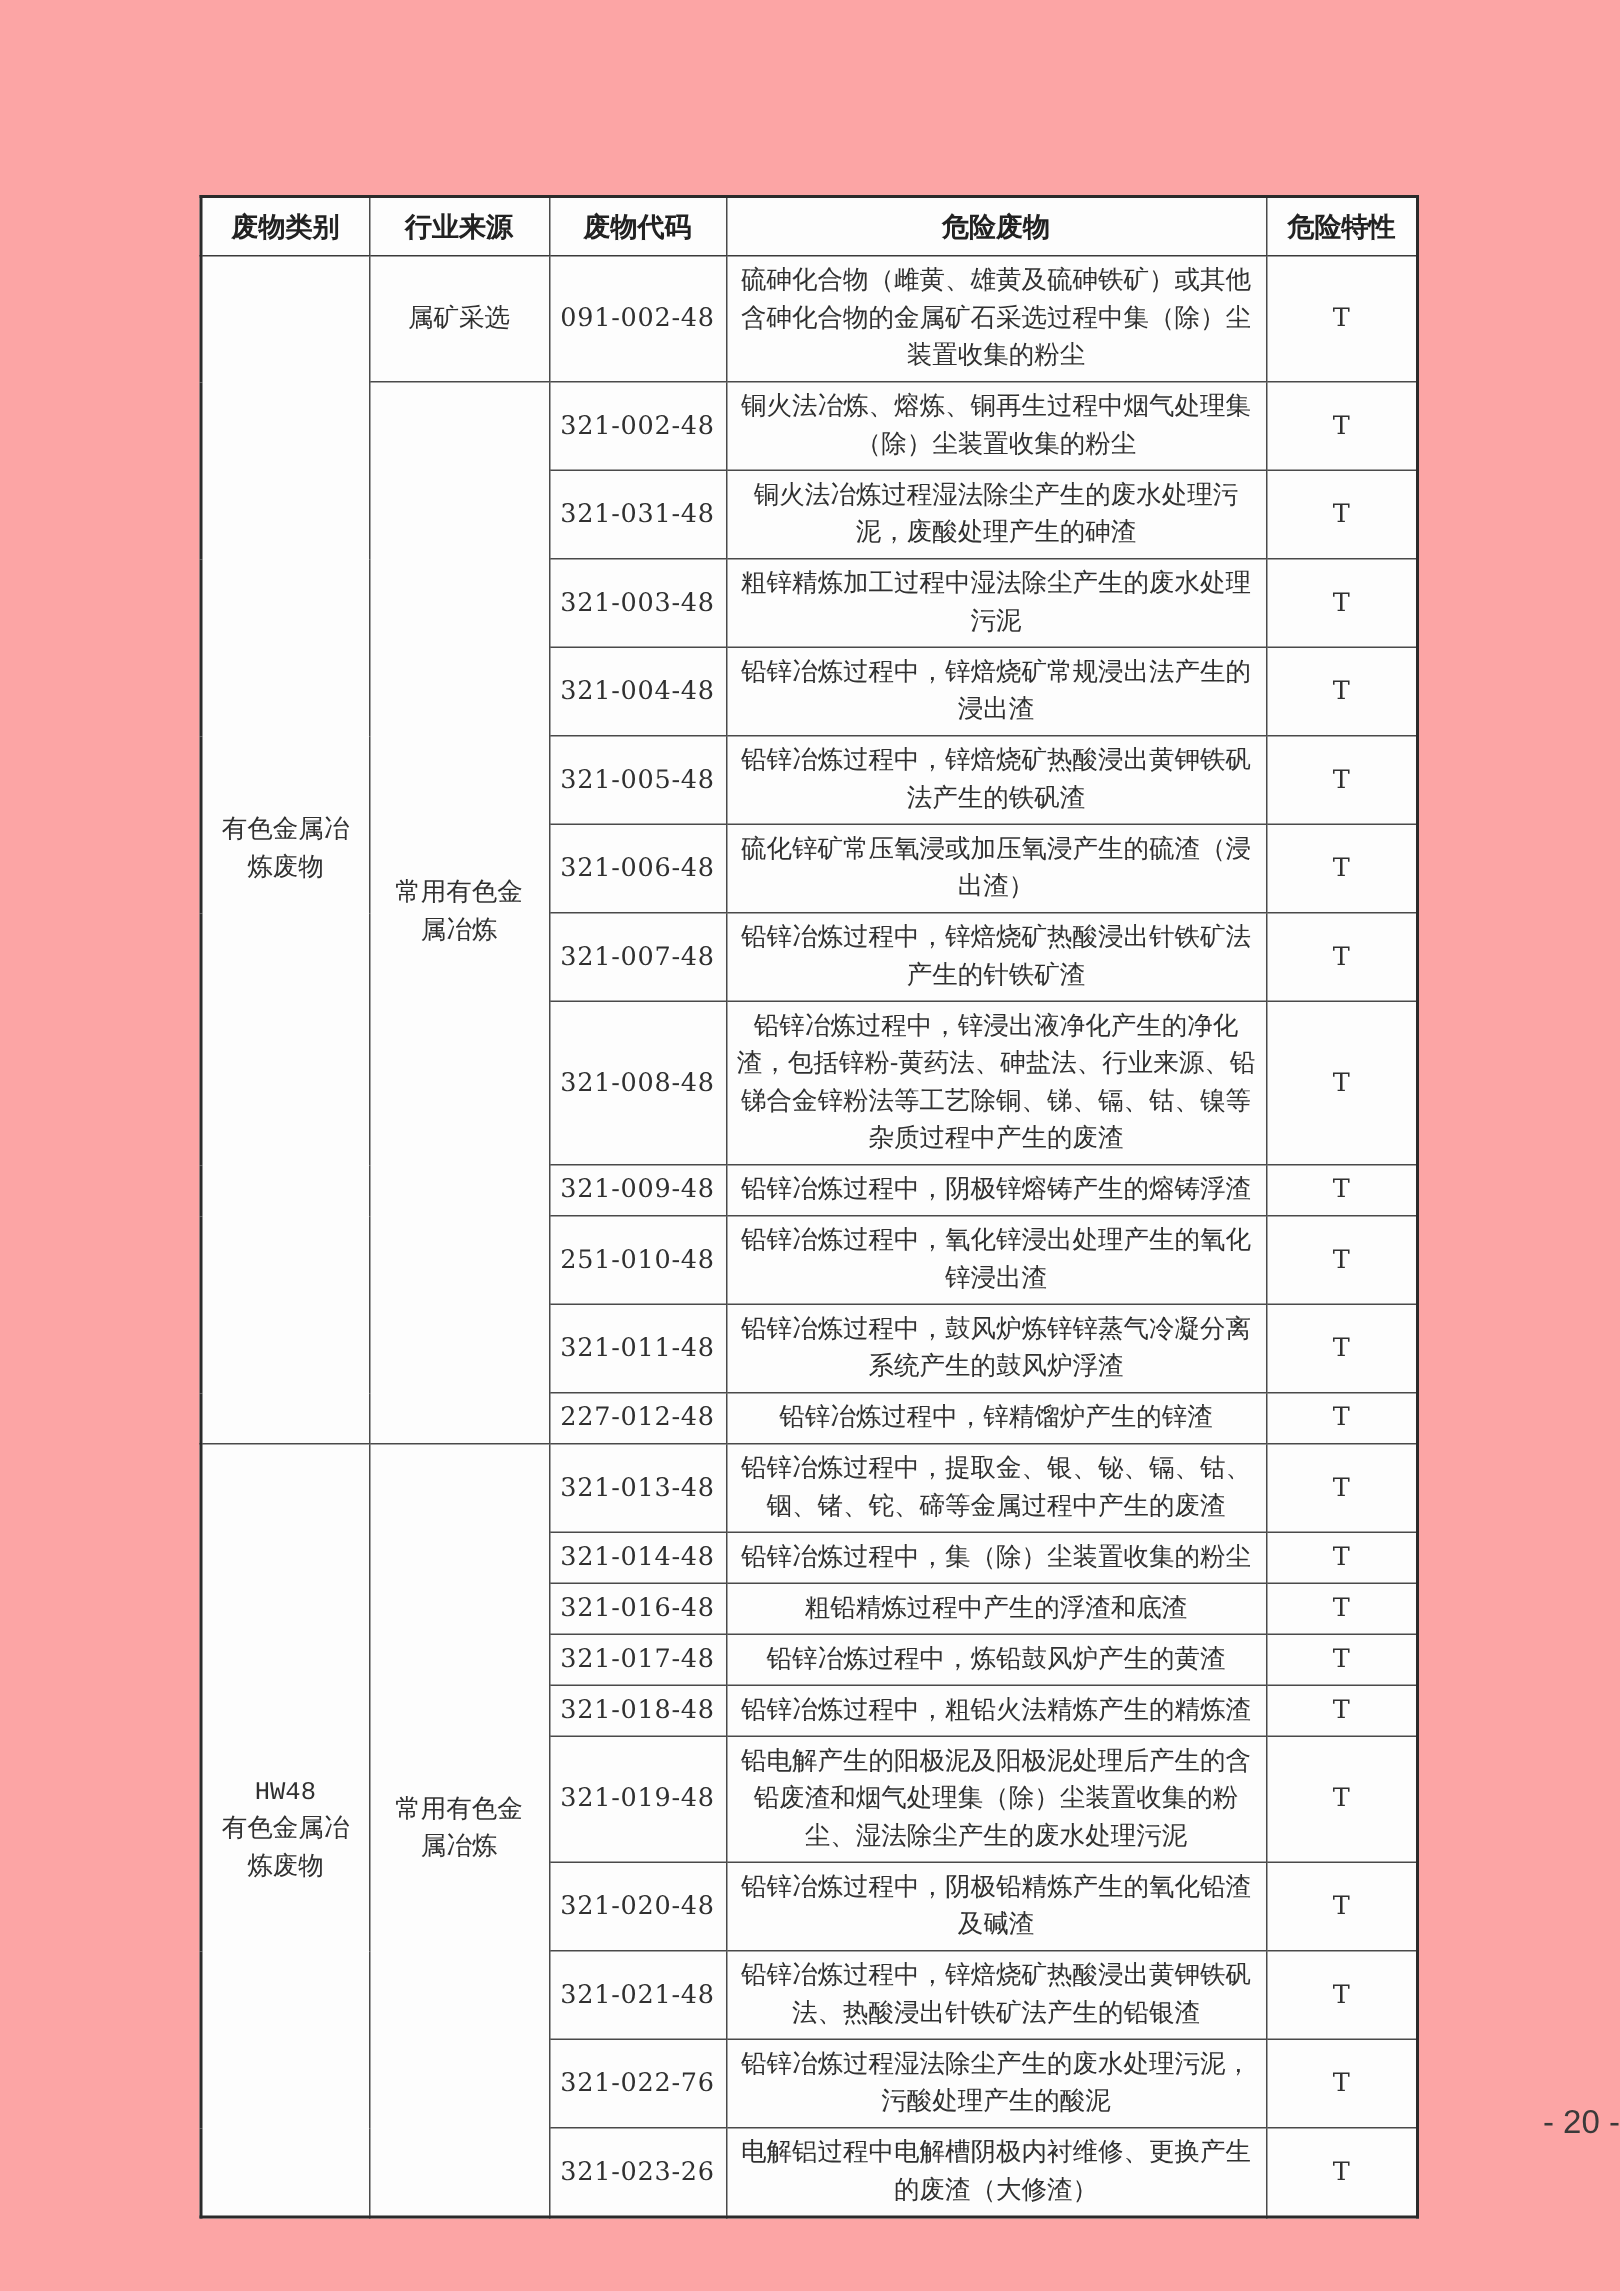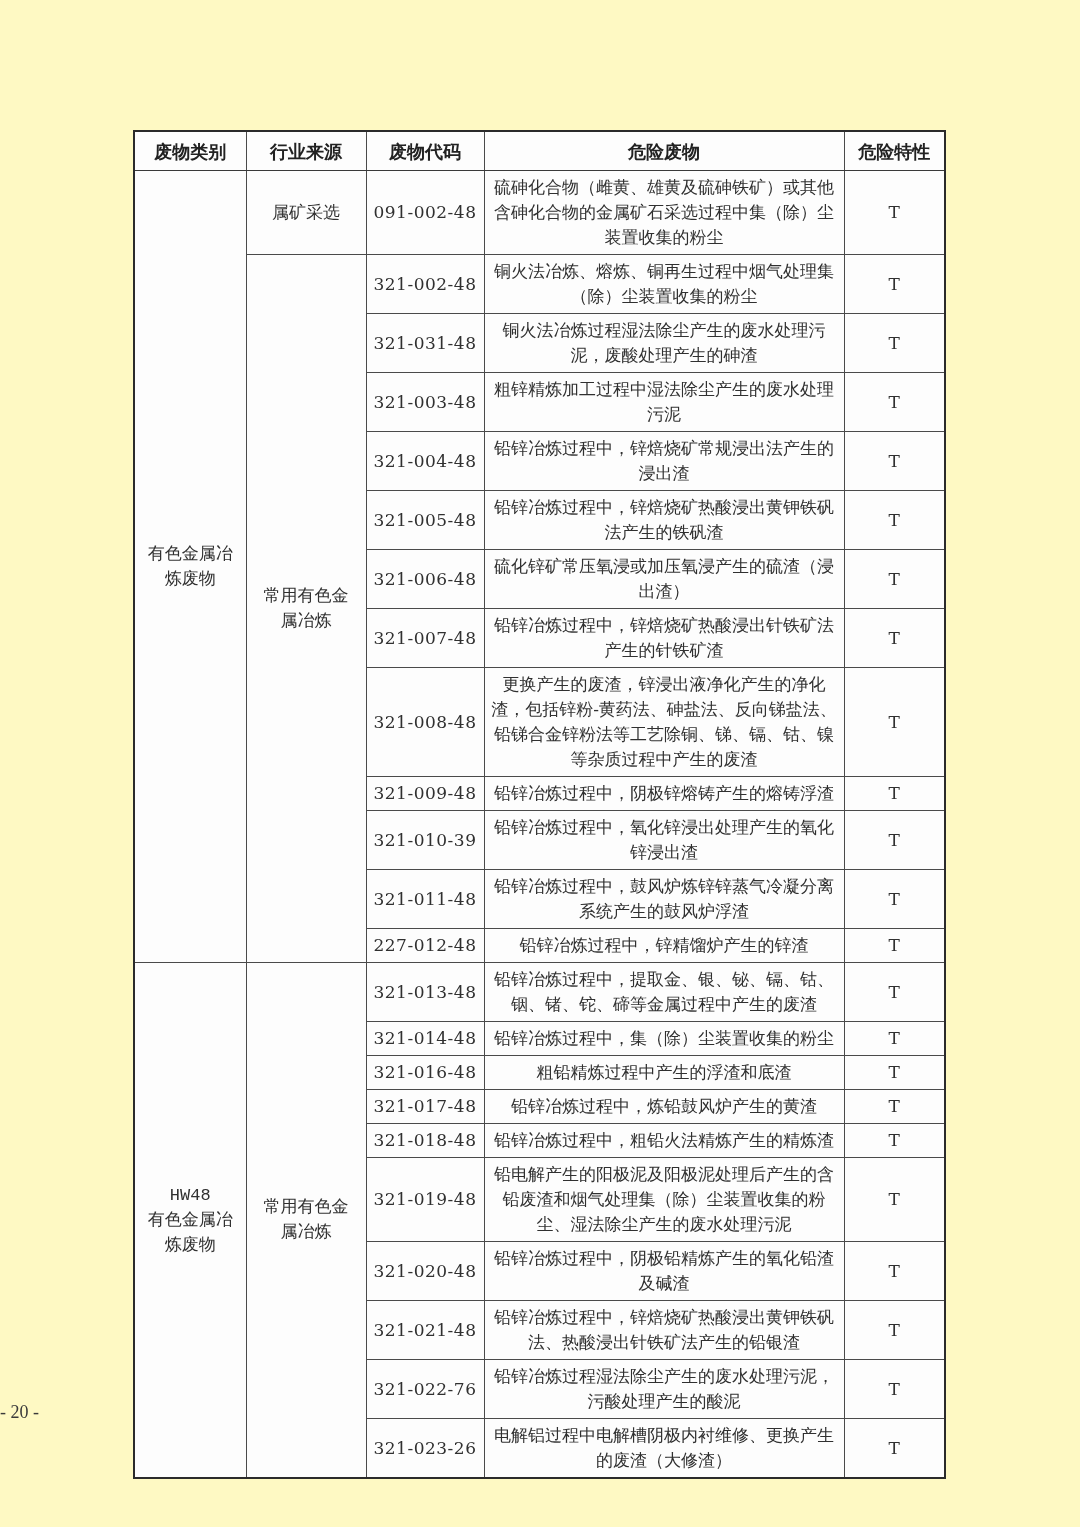--- a/index.html
+++ b/index.html
@@ -5,21 +5,21 @@
   html, body {
     margin: 0;
     padding: 0;
     background: #e9e9e9;
   }
   .page {
     position: relative;
     width: 1080px;
     height: 1527px;
     margin: 0 auto;
-    background: #fef9c3;
+    background: #fca5a5;
     font-family: "DejaVu Serif", "Liberation Serif", serif;
     color: #2e2e2e;
     overflow: hidden;
   }
   table.waste-table {
     position: absolute;
     left: 133px;
     top: 130px;
     width: 811px;
     border-collapse: collapse;
@@ -67,23 +67,23 @@
   }
   td.prewrap {
     white-space: pre-line;
     font-family: Liberation Mono, monospace;
   }
   .footer {
     position: absolute;
     left: 0;
     top: 1402px;
     width: 100%;
-    text-align: left;
-    font-family: Liberation Serif, serif;
-    font-size: 18px;
+    text-align: right;
+    font-family: Liberation Sans, sans-serif;
+    font-size: 22px;
     color: #3a3a3a;
   }
 </style>
 </head>
 <body>
 
 <div class="page">
 
   <table class="waste-table">
     <colgroup>
@@ -144,30 +144,30 @@
         <td class="desc">硫化锌矿常压氧浸或加压氧浸产生的硫渣（浸出渣）</td>
         <td>T</td>
       </tr>
       <tr>
         <td class="code">321-007-48</td>
         <td class="desc">铅锌冶炼过程中，锌焙烧矿热酸浸出针铁矿法产生的针铁矿渣</td>
         <td>T</td>
       </tr>
       <tr>
         <td class="code">321-008-48</td>
-        <td class="desc">更换产生的废渣，锌浸出液净化产生的净化渣，包括锌粉-黄药法、砷盐法、反向锑盐法、铅锑合金锌粉法等工艺除铜、锑、镉、钴、镍等杂质过程中产生的废渣</td>
+        <td class="desc">铅锌冶炼过程中，锌浸出液净化产生的净化渣，包括锌粉-黄药法、砷盐法、行业来源、铅锑合金锌粉法等工艺除铜、锑、镉、钴、镍等杂质过程中产生的废渣</td>
         <td>T</td>
       </tr>
       <tr>
         <td class="code">321-009-48</td>
         <td class="desc">铅锌冶炼过程中，阴极锌熔铸产生的熔铸浮渣</td>
         <td>T</td>
       </tr>
       <tr>
-        <td class="code">321-010-39</td>
+        <td class="code">251-010-48</td>
         <td class="desc">铅锌冶炼过程中，氧化锌浸出处理产生的氧化锌浸出渣</td>
         <td>T</td>
       </tr>
       <tr>
         <td class="code">321-011-48</td>
         <td class="desc">铅锌冶炼过程中，鼓风炉炼锌锌蒸气冷凝分离系统产生的鼓风炉浮渣</td>
         <td>T</td>
       </tr>
       <tr>
         <td class="code">227-012-48</td>

